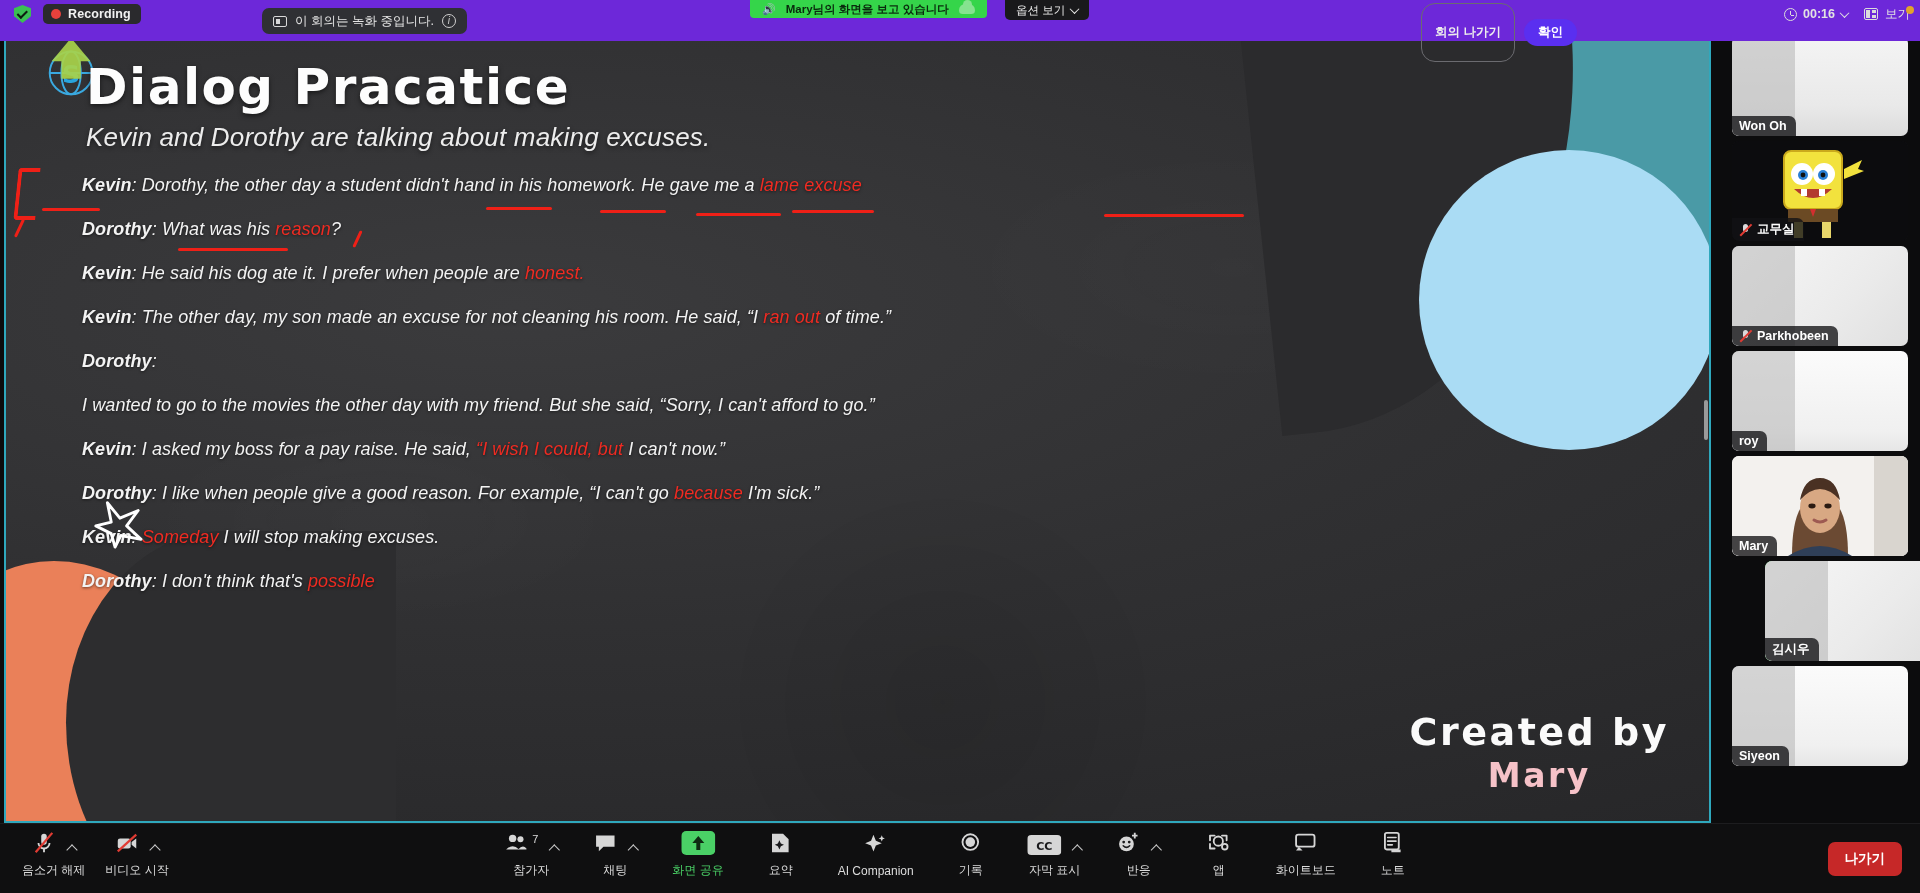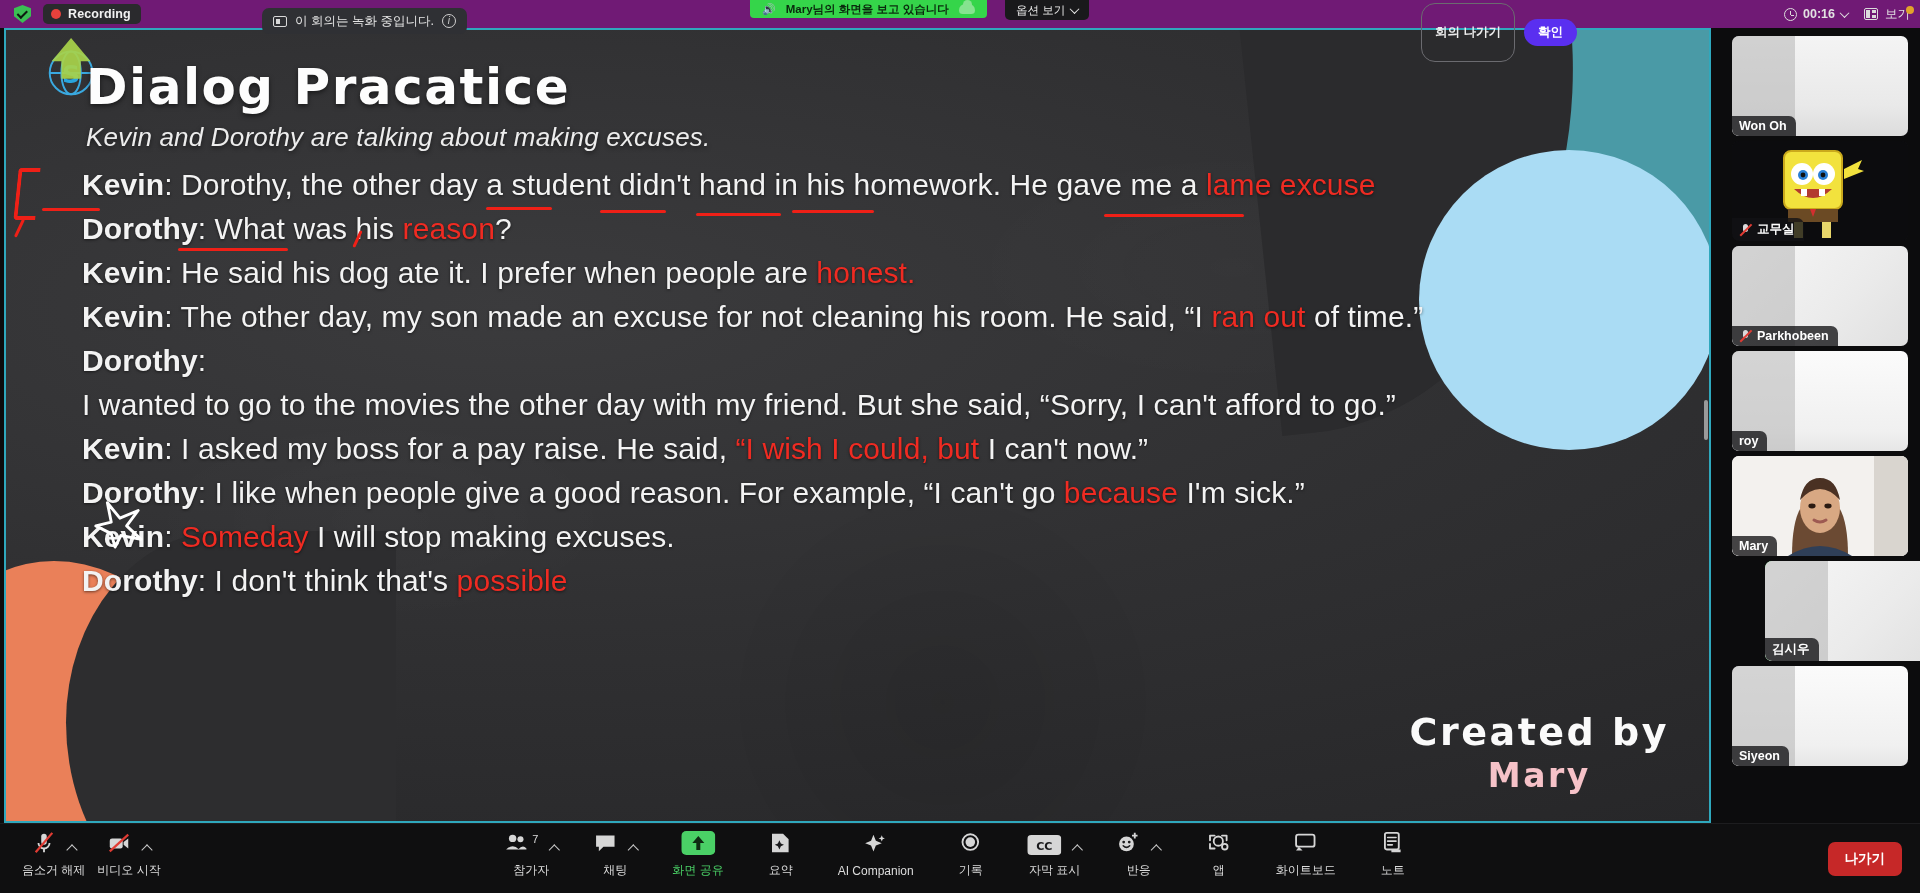--- a/index.html
+++ b/index.html
@@ -6,22 +6,22 @@
   html, body {
     width: 1920px; height: 893px;
     background: #0c0c0d;
     font-family: "Liberation Sans", sans-serif;
     overflow: hidden;
   }
   #app { position: relative; width: 1920px; height: 893px; background: #0c0c0d; }
 
   
   .topbar {
-    position: absolute; left: 0; top: 0; width: 1920px; height: 28px;
-    background: #701a75; z-index: 40;
+    position: absolute; left: 0; top: 0; width: 1920px; height: 41px;
+    background: #6d28d9; z-index: 40;
   }
   .tb-left { position: absolute; left: 14px; top: 0; height: 28px; display: flex; align-items: center; gap: 12px; }
   .shield {
     width: 17px; height: 18px; background: #3bbf54; position: relative;
     clip-path: polygon(50% 0%, 100% 18%, 100% 62%, 50% 100%, 0% 62%, 0% 18%);
     display: flex; align-items: center; justify-content: center;
   }
   .shield::after {
     content: ""; width: 8px; height: 4px; border-left: 2px solid #0d1a0f; border-bottom: 2px solid #0d1a0f;
     transform: rotate(-45deg) translate(0px,-1px);
@@ -144,23 +144,24 @@
     text-shadow: 0 2px 5px rgba(0,0,0,.55);
   }
   .slide-sub {
     position: relative; z-index: 3;
     font-size: 26px; font-style: italic; color: #ededed;
     margin: 6px 0 0 42px; letter-spacing: .2px;
     text-shadow: 0 2px 4px rgba(0,0,0,.5);
   }
   .lines { position: relative; z-index: 3; margin: 10px 0 0 38px; width: 1400px; }
   .line {
-    color: #f3f3f3; font-size: 30px; line-height: 44px;
+    color: #f3f3f3; font-size: 18px; line-height: 44px;
     letter-spacing: .1px; text-shadow: 0 1px 3px rgba(0,0,0,.55);
     white-space: pre-wrap;
+    font-style: italic;
   }
   .spk { font-weight: 700; }
   .hl { color: #ef2b22; }
 
   
   .ann { position: absolute; z-index: 6; background: #ef2017; border-radius: 2px; }
   .ann-bracket {
     position: absolute; z-index: 6; width: 22px; height: 52px;
     border-left: 4px solid #ef2017; border-top: 4px solid #ef2017; border-bottom: 4px solid #ef2017;
     border-radius: 4px 0 0 4px; transform: skewX(-6deg);
@@ -219,21 +220,21 @@
   .toolbar {
     position: absolute; left: 0; bottom: 0; width: 1920px; height: 70px;
     background: #0f0f10; border-top: 1px solid #1d1d1f;
   }
   .tool {
     position: relative; display: flex; flex-direction: column; align-items: center; justify-content: center;
     min-width: 58px; color: #d6d6d6; font-size: 12px; gap: 4px; padding: 0 6px;
   }
   .tool .lbl { font-size: 12px; color: #dcdcdc; white-space: nowrap; }
   .tool .ic { height: 26px; display: flex; align-items: flex-end; justify-content: center; }
-  .tools-left { position: absolute; left: 16px; top: 8px; display: flex; gap: 0; }
+  .tools-left { position: absolute; left: 16px; top: 8px; display: flex; gap: 8px; }
   .tools-center { position: absolute; left: 50%; transform: translateX(-50%); top: 8px; display: flex; gap: 22px; }
   .tools-right { position: absolute; right: 18px; top: 18px; }
   .withcaret { display: flex; align-items: center; gap: 10px; }
   .caret { width: 8px; height: 8px; border-left: 1.6px solid #c9c9c9; border-top: 1.6px solid #c9c9c9; transform: rotate(45deg); margin-bottom: 4px; }
   .leave-btn {
     background: #c62828; color: #fff; border: none; border-radius: 7px;
     font-size: 13.5px; font-weight: 700; padding: 8px 17px;
   }
   .green { color: #4ad066 !important; }
   .badge-count { position: absolute; top: -2px; right: 2px; font-size: 11px; color: #dcdcdc; }

